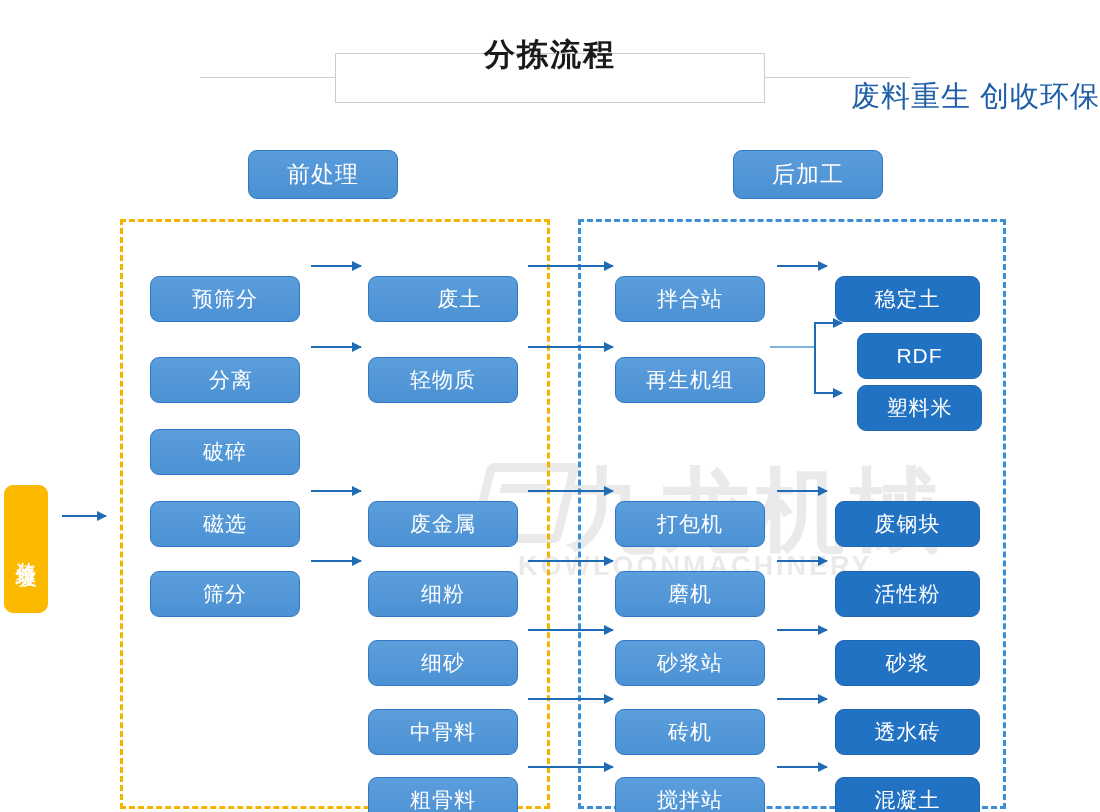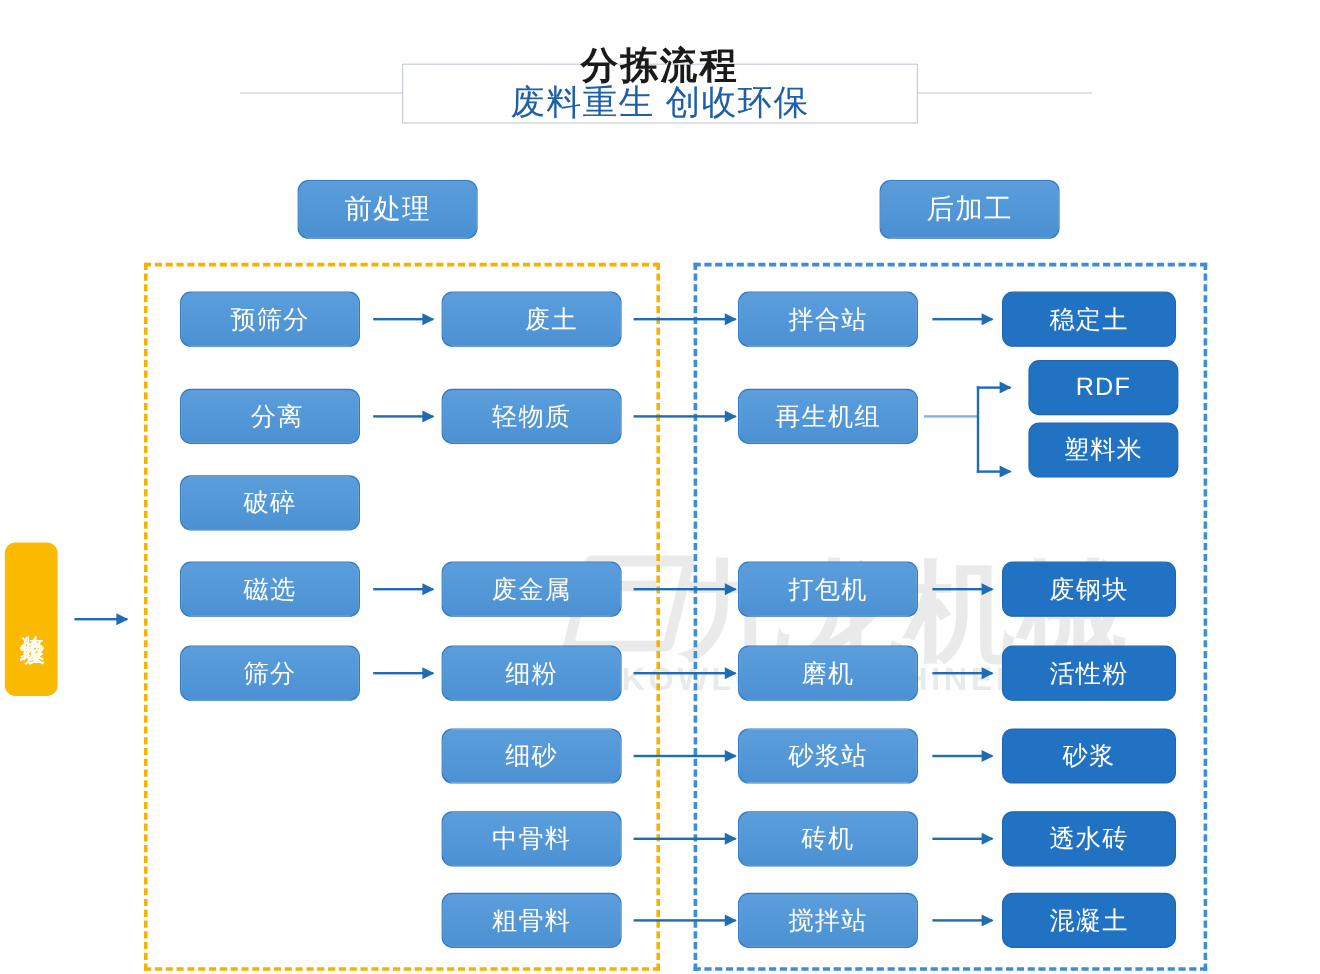--- a/index.html
+++ b/index.html
@@ -39,23 +39,23 @@
     width: 1100px;
     text-align: center;
     font-size: 31px;
     font-weight: bold;
     color: #1a1a1a;
     letter-spacing: 2px;
     line-height: 1.25;
   }
   .sub-title {
     position: absolute;
-    left: 0; top: 68px;
+    left: 0; top: 78px;
     width: 1100px;
-    text-align: center;
+    text-align: right;
     font-size: 29px;
     color: #1f5fa8;
     letter-spacing: 1px;
     line-height: 1.25;
   }
 
   
   .watermark {
     position: absolute;
     left: 478px; top: 455px;
@@ -138,20 +138,21 @@
     position: absolute;
     height: 46px;
     border-radius: 9px;
     display: flex;
     align-items: center;
     justify-content: center;
     color: #ffffff;
     font-size: 21px;
     letter-spacing: 1px;
     white-space: nowrap;
+    margin-top: 33px;
   }
   .node.light {
     background: linear-gradient(180deg, #5c9edc 0%, #4b91d3 100%);
     border: 1px solid #2f78c4;
   }
   .node.dark {
     background: #2272c4;
     border: 1px solid #1f66b0;
   }
   .node.amber {

